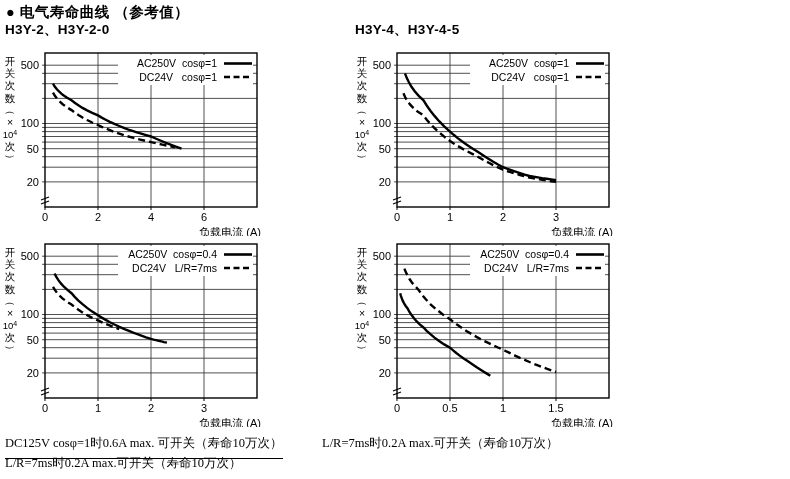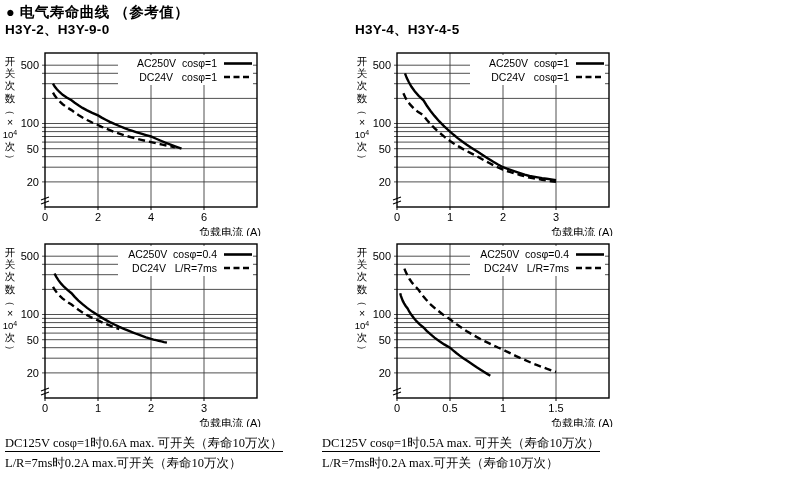--- a/index.html
+++ b/index.html
@@ -11,29 +11,29 @@
   .head-right{left:355px;}
   svg.chart{position:absolute;display:block;}
   svg.chart text{font-family:"Liberation Sans",sans-serif;}
   .c-tl{left:0;top:44px;}
   .c-tr{left:352px;top:44px;}
   .c-bl{left:0;top:235px;}
   .c-br{left:352px;top:235px;}
   .notes{position:absolute;top:433px;font-family:"Liberation Serif",serif;font-size:12.5px;line-height:20px;white-space:nowrap;}
   .notes-left{left:5px;}
   .notes-right{left:322px;}
-  .uline{border-bottom:1.2px solid #000;padding-bottom:1px;}
+  .uline{border-bottom:1.2px solid #000;padding-bottom:8px;}
 </style>
 </head>
 <body>
 
 <div class="page">
   <div class="title">● 电气寿命曲线 （参考值）</div>
 
-  <div class="col-head head-left">H3Y-2、H3Y-9-0</div>
+  <div class="col-head head-left">H3Y-2、H3Y-2-0</div>
   <div class="col-head head-right">H3Y-4、H3Y-4-5</div>
 
   <svg class="chart c-tl" width="300" height="192">
       <line x1="42" x2="257" y1="137.9" y2="137.9" stroke="#3c3c3c" stroke-width="0.9"></line>
       <line x1="42" x2="257" y1="123.2" y2="123.2" stroke="#3c3c3c" stroke-width="0.9"></line>
       <line x1="42" x2="257" y1="112.7" y2="112.7" stroke="#3c3c3c" stroke-width="0.9"></line>
       <line x1="42" x2="257" y1="104.7" y2="104.7" stroke="#3c3c3c" stroke-width="0.9"></line>
       <line x1="42" x2="257" y1="98.1" y2="98.1" stroke="#3c3c3c" stroke-width="0.9"></line>
       <line x1="42" x2="257" y1="92.5" y2="92.5" stroke="#3c3c3c" stroke-width="0.9"></line>
       <line x1="42" x2="257" y1="87.6" y2="87.6" stroke="#3c3c3c" stroke-width="0.9"></line>
@@ -224,16 +224,15 @@
       <text x="10" y="106.39999999999999" text-anchor="middle" font-size="10.5" fill="#000000">次</text>
       <text x="10" y="118.6" text-anchor="middle" font-size="10" fill="#000000" transform="rotate(90 10 115.1)">）</text>
       <path d="M 41 156 l 8 -3 M 41 160 l 8 -3" stroke="#000000" stroke-width="1.1" fill="none"></path>
     </svg>
 
   <div class="notes notes-left">
     <div><span class="uline">DC125V cosφ=1时0.6A max. 可开关（寿命10万次）</span></div>
     <div><span>L/R=7ms时0.2A max.可开关（寿命10万次）</span></div>
   </div>
   <div class="notes notes-right">
-    <div><span class="uline">DC125V cosφ=1时0.5A max. 可开关（寿命10万次）</span></div>
     <div><span>L/R=7ms时0.2A max.可开关（寿命10万次）</span></div>
   </div>
 </div>
 
 </body></html>

